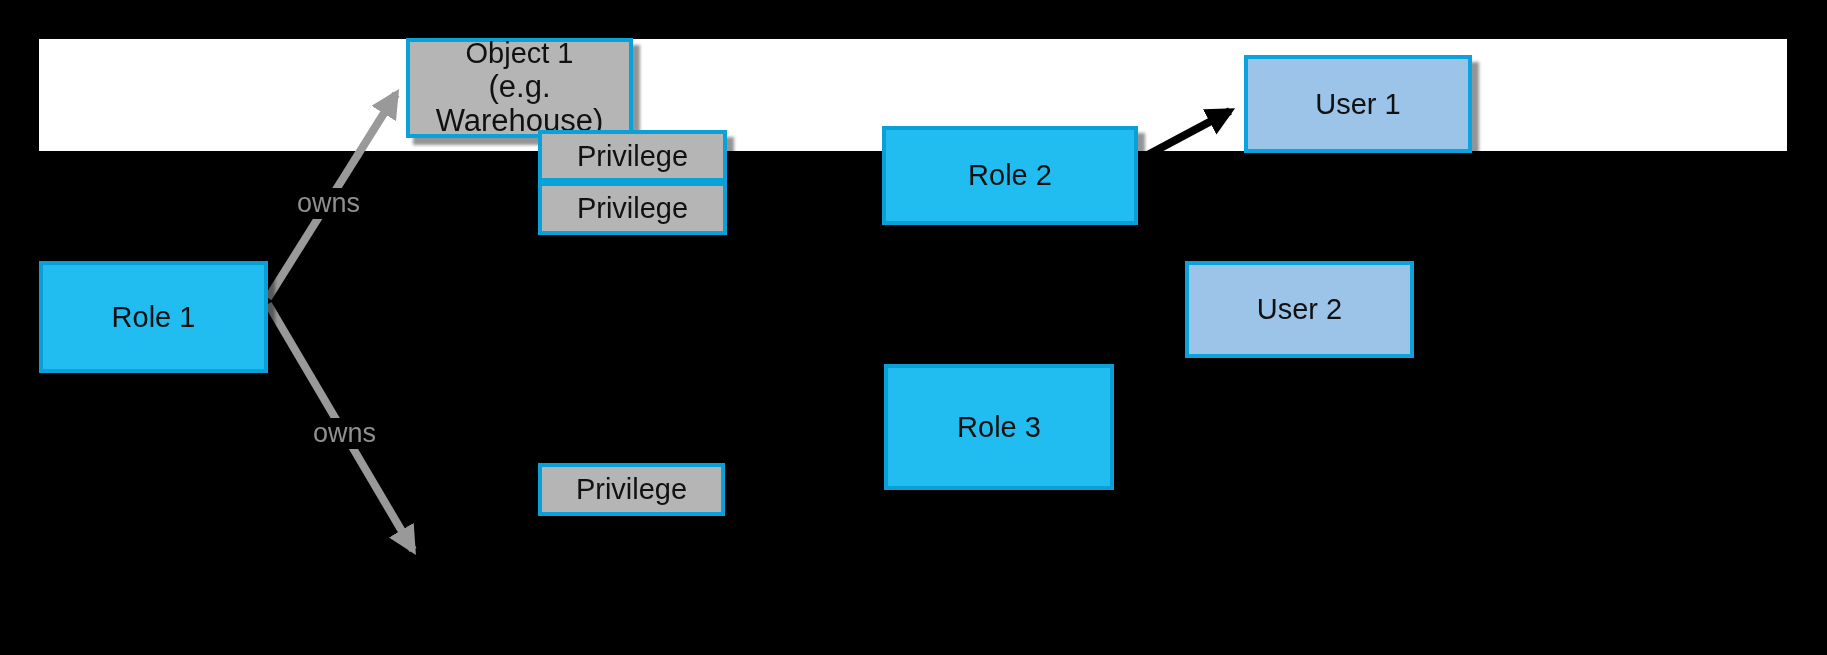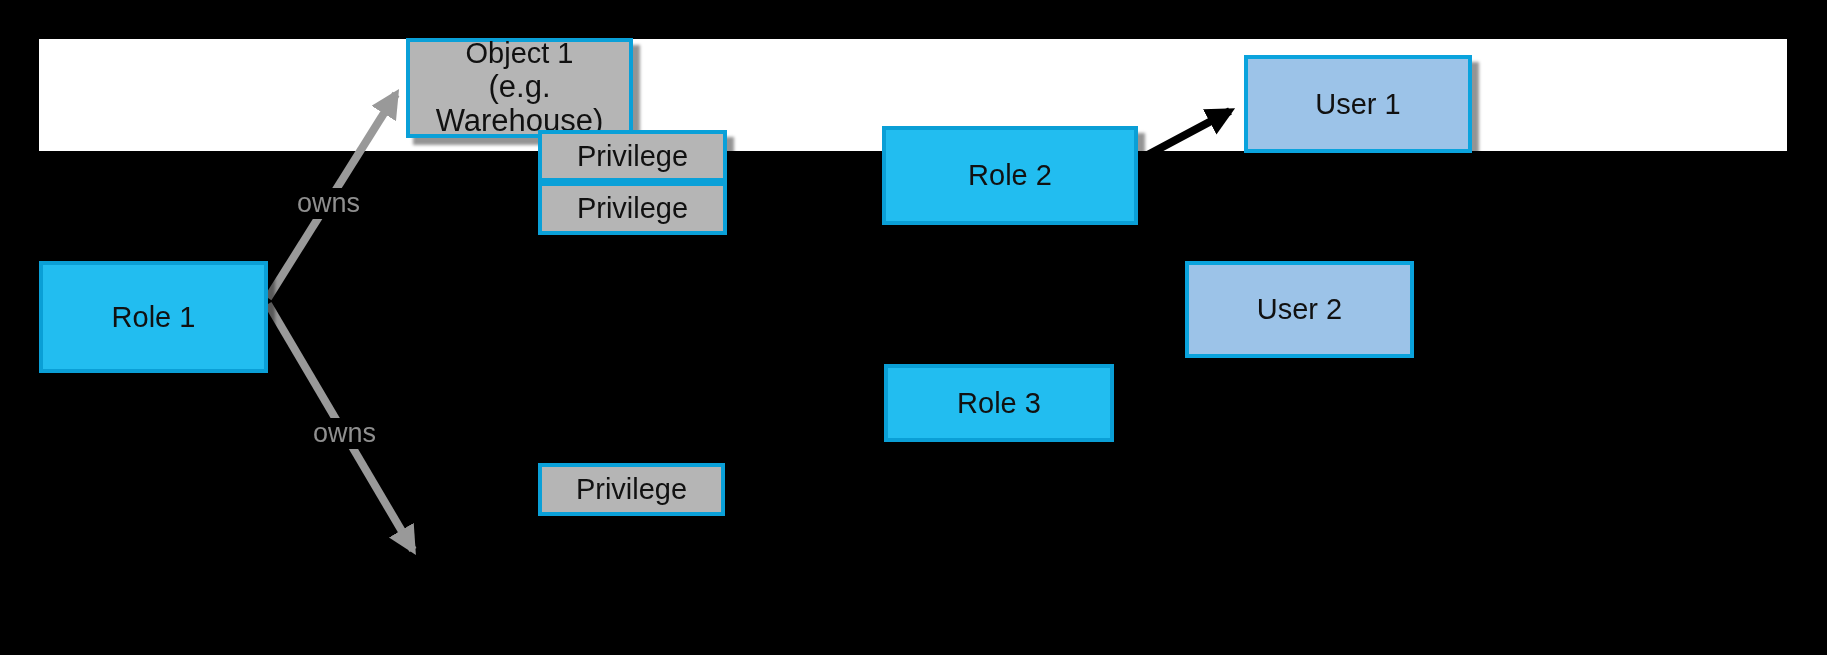--- a/index.html
+++ b/index.html
@@ -29,21 +29,21 @@
   .user{background:#9cc3e8;border-color:#0aa3dd;}
   .objbox,.priv{background:#b5b5b5;border-color:#0aa0d8;}
 
   .role1{left:39px;top:261px;width:229px;height:112px;}
   .object1{left:406px;top:38px;width:227px;height:100px;}
   .priv1{left:538px;top:130px;width:189px;height:52px;}
   .priv2{left:538px;top:182px;width:189px;height:53px;}
   .role2{left:882px;top:126px;width:256px;height:99px;}
   .user1{left:1244px;top:55px;width:228px;height:98px;}
   .user2{left:1185px;top:261px;width:229px;height:97px;}
-  .role3{left:884px;top:364px;width:230px;height:78px;}
+  .role3{left:884px;top:364px;width:230px;height:126px;}
   .user3{left:1243px;top:490px;width:229px;height:96px;}
   .priv3{left:538px;top:463px;width:187px;height:53px;}
   .object2{left:425px;top:516px;width:227px;height:98px;}
 
   .edge-label{
     position:absolute;z-index:3;
     color:#8f8f8f;background:#000000;
     font-size:27px;padding:0 3px;
   }
   .owns1{left:294px;top:188px;}

